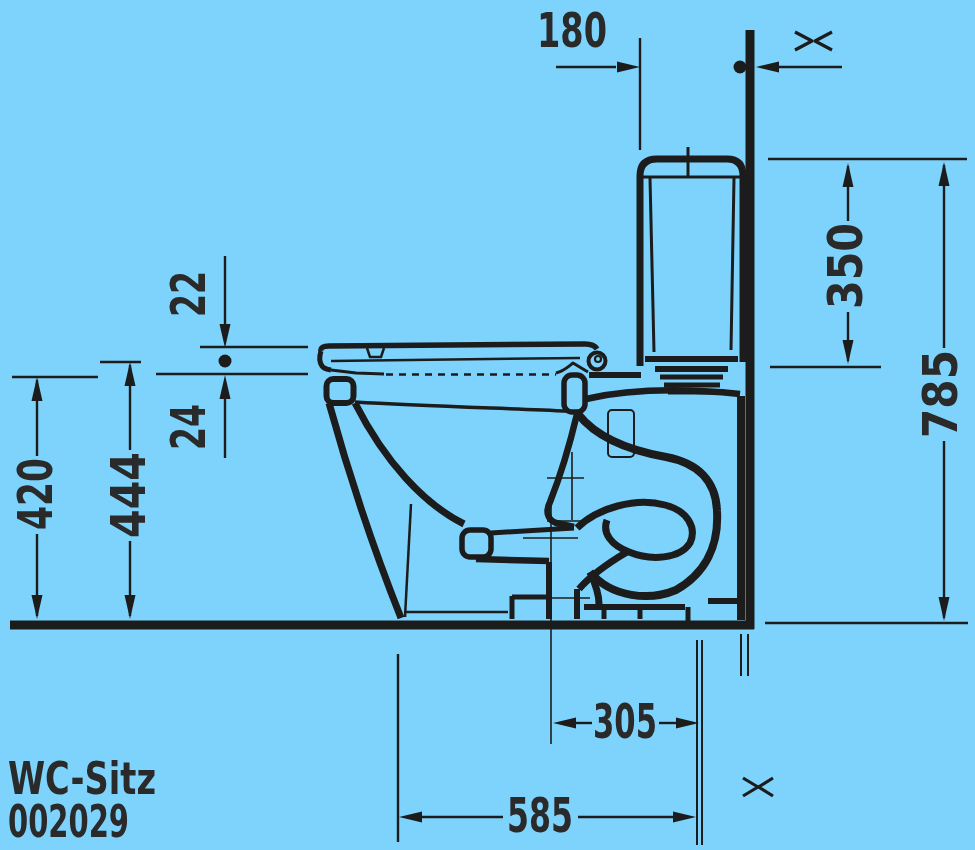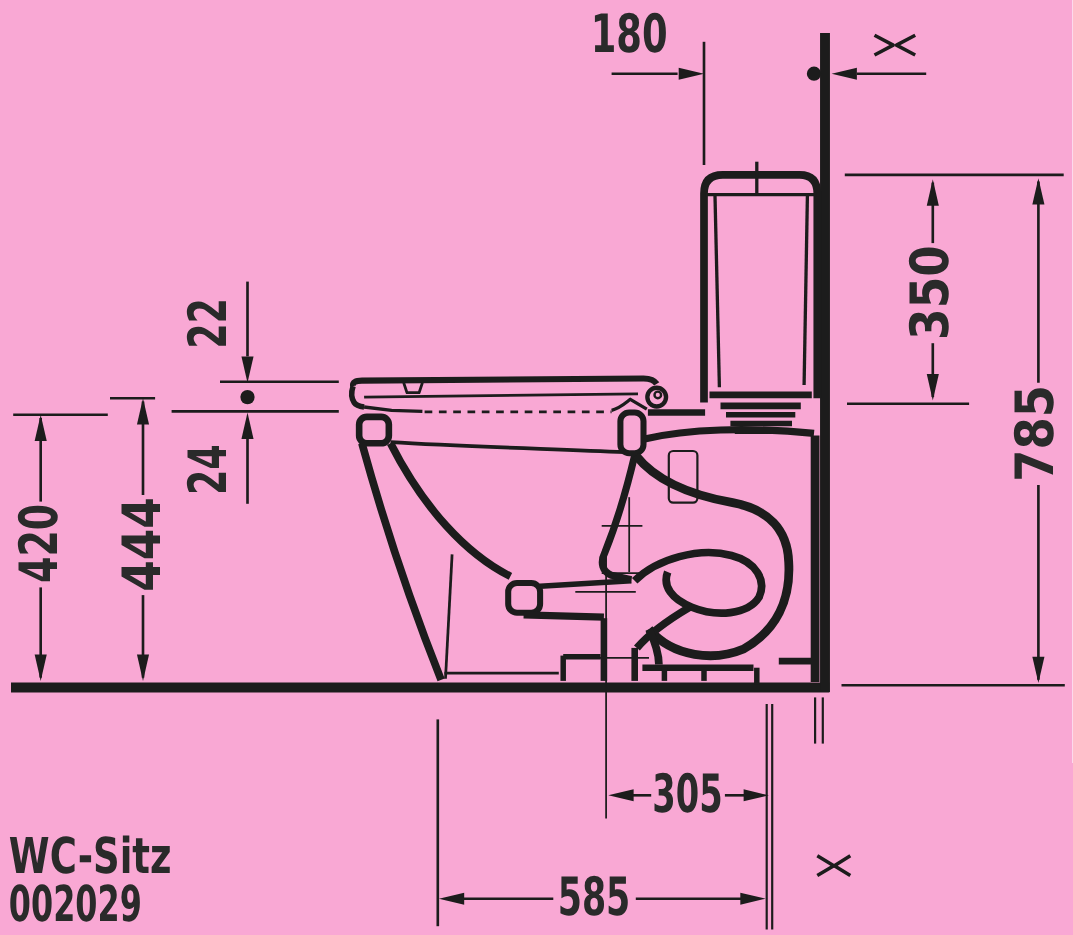--- a/index.html
+++ b/index.html
@@ -1,16 +1,16 @@
 <!DOCTYPE html>
 <html><head>
 <meta charset="utf-8">
 <style>
   html,body{margin:0;padding:0;background:#ffffff;}
-  .stage{position:relative;width:975px;height:850px;background:#f9a8d4;overflow:hidden;
+  .stage{position:relative;width:975px;height:850px;background:#7dd3fc;overflow:hidden;
          font-family:"DejaVu Sans","Liberation Sans",sans-serif;}
   svg{display:block}
   .ln{stroke:#1c1c1c;fill:none;stroke-linecap:butt;stroke-linejoin:round;}
   .thick{stroke-width:7;}
   .heavy{stroke-width:9;}
   .mid{stroke-width:5;}
   .thin{stroke-width:2.4;}
   .hair{stroke-width:1.6;}
   .arrow{fill:#1c1c1c;stroke:none;}
   .dot{fill:#1c1c1c;stroke:none;}

